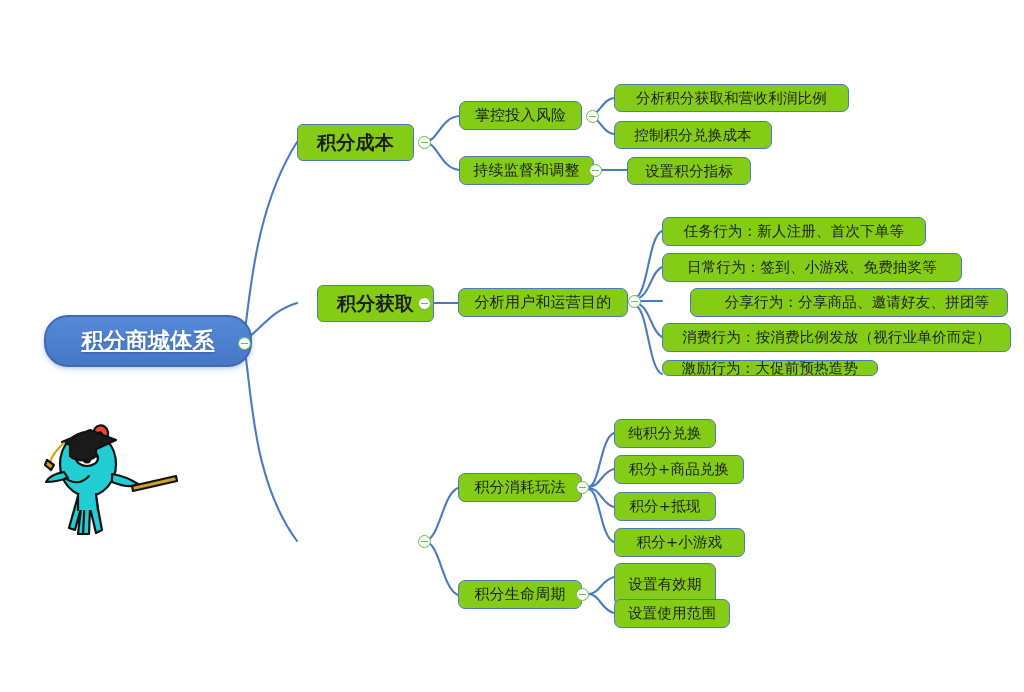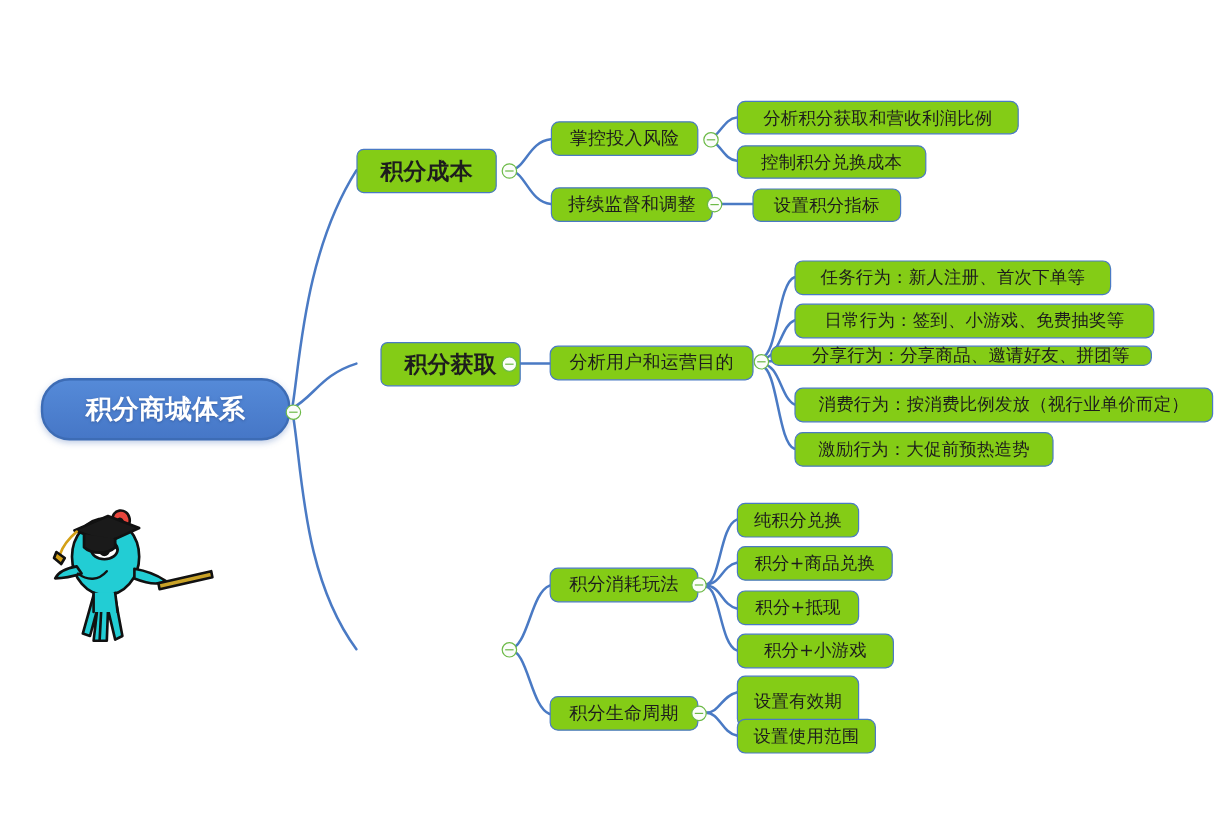--- a/index.html
+++ b/index.html
@@ -126,21 +126,21 @@
       <path d="M588 487 C 600 487, 600 438, 614 433"></path>
       <path d="M588 487 C 601 487, 601 472, 614 469"></path>
       <path d="M588 488 C 601 488, 601 504, 614 507"></path>
       <path d="M588 489 C 600 489, 600 537, 614 542"></path>
 
       <path d="M588 594 C 600 594, 601 580, 614 577"></path>
       <path d="M588 594 C 600 594, 601 610, 614 613"></path>
     </g>
   </svg>
 
-  <div class="node root" style="left:34px; top:315px; width:208px; height:52px;">积分商城体系</div>
+  <div class="node root" style="left:44px; top:315px; width:208px; height:52px;text-decoration:underline;">积分商城体系</div>
   <div class="toggle" style="left:238px; top:337px;"></div>
 
   <div class="node lvl1" style="left:297px; top:124px; width:117px; height:37px;">积分成本</div>
   <div class="toggle" style="left:418px; top:136px;"></div>
 
   <div class="node lvl2" style="left:459px; top:101px; width:123px; height:29px;">掌控投入风险</div>
   <div class="toggle" style="left:586px; top:110px;"></div>
 
   <div class="node lvl3" style="left:614px; top:84px; width:235px; height:28px;">分析积分获取和营收利润比例</div>
   <div class="node lvl3" style="left:614px; top:121px; width:158px; height:28px;">控制积分兑换成本</div>
@@ -151,23 +151,23 @@
   <div class="node lvl3" style="left:627px; top:157px; width:124px; height:28px;">设置积分指标</div>
 
   <div class="node lvl1" style="left:297px; top:285px; width:117px; height:37px;margin-left:20px;">积分获取</div>
   <div class="toggle" style="left:418px; top:297px;"></div>
 
   <div class="node lvl2" style="left:458px; top:288px; width:170px; height:29px;">分析用户和运营目的</div>
   <div class="toggle" style="left:628px; top:295px;"></div>
 
   <div class="node lvl3" style="left:662px; top:217px; width:264px; height:29px;">任务行为：新人注册、首次下单等</div>
   <div class="node lvl3" style="left:662px; top:253px; width:300px; height:29px;">日常行为：签到、小游戏、免费抽奖等</div>
-  <div class="node lvl3" style="left:642px; top:288px; width:318px; height:17px;padding-left:16px;">分享行为：分享商品、邀请好友、拼团等</div>
+  <div class="node lvl3" style="left:690px; top:288px; width:318px; height:29px;padding-left:16px;">分享行为：分享商品、邀请好友、拼团等</div>
   <div class="node lvl3" style="left:662px; top:323px; width:349px; height:29px;">消费行为：按消费比例发放（视行业单价而定）</div>
-  <div class="node lvl3" style="left:662px; top:360px; width:216px; height:29px;">激励行为：大促前预热造势</div>
+  <div class="node lvl3" style="left:662px; top:360px; width:216px; height:16px;">激励行为：大促前预热造势</div>
 
   <div class="toggle" style="left:418px; top:535px;"></div>
 
   <div class="node lvl2" style="left:458px; top:473px; width:124px; height:29px;">积分消耗玩法</div>
   <div class="toggle" style="left:576px; top:481px;"></div>
 
   <div class="node lvl3" style="left:614px; top:419px; width:102px; height:29px;">纯积分兑换</div>
   <div class="node lvl3" style="left:614px; top:455px; width:130px; height:29px;">积分+商品兑换</div>
   <div class="node lvl3" style="left:614px; top:492px; width:102px; height:29px;">积分+抵现</div>
   <div class="node lvl3" style="left:614px; top:528px; width:131px; height:29px;">积分+小游戏</div>

